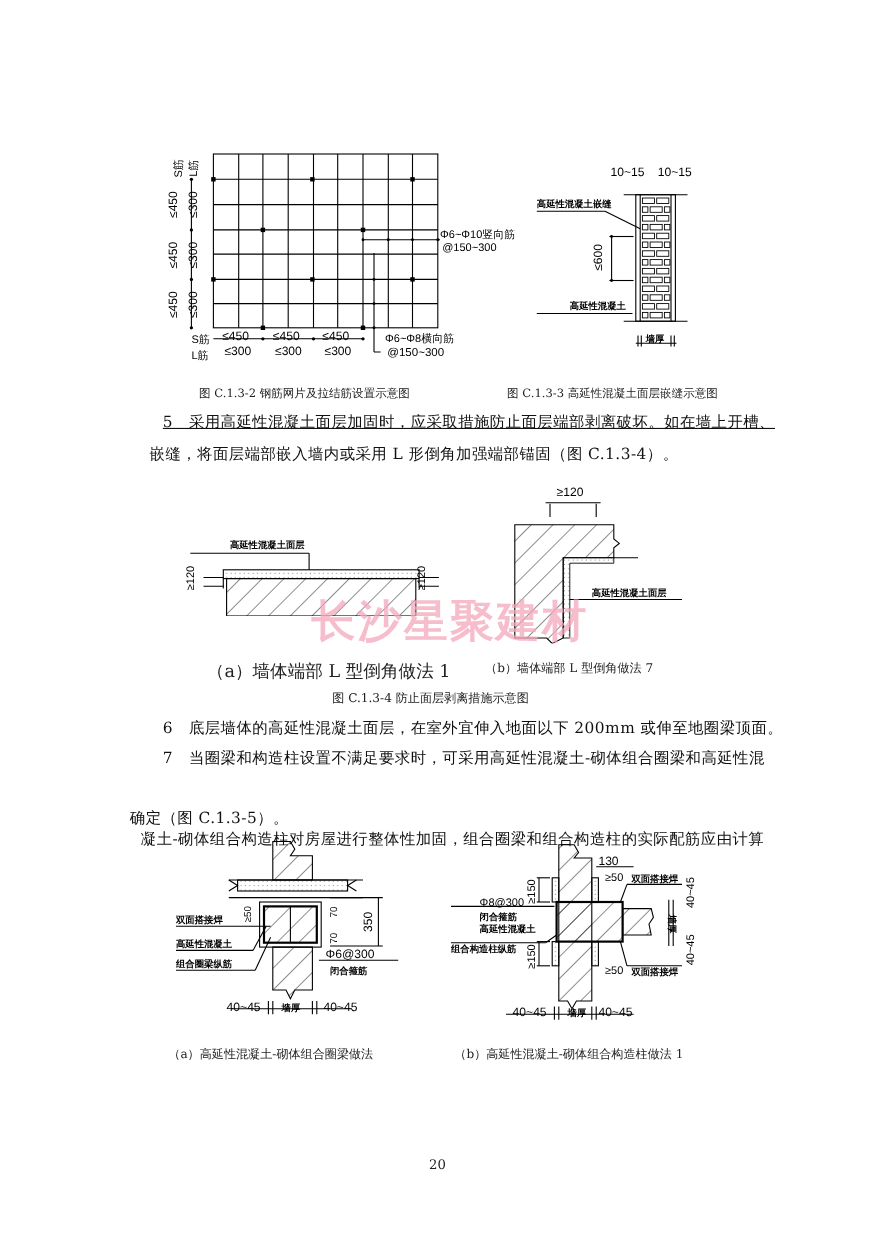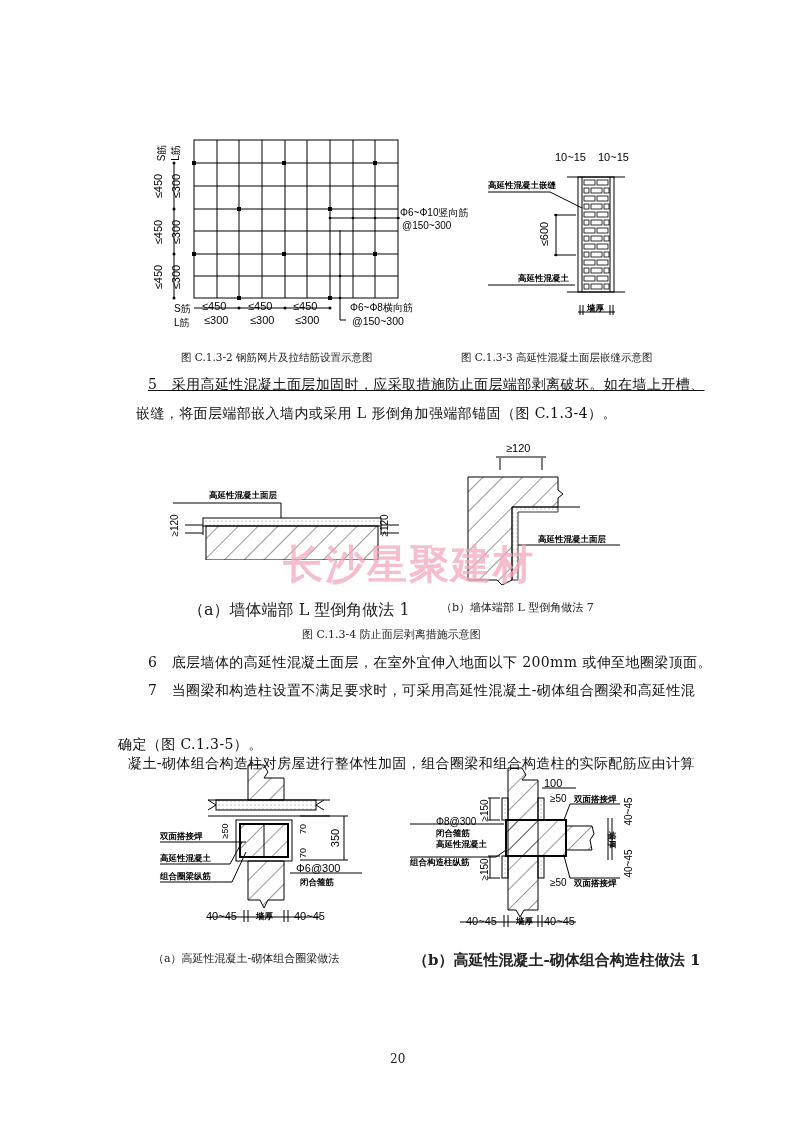--- a/index.html
+++ b/index.html
@@ -291,35 +291,35 @@
     <line x1="170" y1="118" x2="220" y2="118" stroke="#000"></line>
       <line x1="170" y1="118" x2="164" y2="96" stroke="#000"></line>
     <line x1="208" y1="58" x2="208" y2="100" stroke="#000"></line>
       <line x1="212" y1="58" x2="212" y2="100" stroke="#000"></line>
     <line x1="60" y1="162" x2="176" y2="162" stroke="#000"></line>
     <line x1="104" y1="155" x2="104" y2="167" stroke="#000"></line>
       <line x1="108" y1="155" x2="108" y2="167" stroke="#000"></line>
     <line x1="138" y1="155" x2="138" y2="167" stroke="#000"></line>
       <line x1="142" y1="155" x2="142" y2="167" stroke="#000"></line>
   </svg>
-  <div class="abs dim" style="left:144px;top:17px;">100</div>
+  <div class="abs dim" style="left:144px;top:17px;">130</div>
   <div class="abs dim" style="left:150px;top:33px;font-size:10px;">≥50</div>
   <div class="abs lbl" style="left:174px;top:34px;">双面搭接焊</div>
   <div class="abs dim" style="left:73px;top:45px;transform:rotate(-90deg);font-size:10px;">≥150</div>
   <div class="abs dim" style="left:36px;top:56px;font-size:10px;text-align:right;">Φ8@300</div>
   <div class="abs lbl" style="left:36px;top:68px;">闭合箍筋</div>
   <div class="abs lbl" style="left:36px;top:79px;">高延性混凝土</div>
   <div class="abs lbl" style="left:10px;top:97px;">组合构造柱纵筋</div>
   <div class="abs dim" style="left:73px;top:104px;transform:rotate(-90deg);font-size:10px;">≥150</div>
   <div class="abs dim" style="left:150px;top:117px;font-size:10px;">≥50</div>
   <div class="abs lbl" style="left:174px;top:118px;">双面搭接焊</div>
   <div class="abs dim" style="left:214px;top:46px;transform:rotate(-90deg);font-size:10px;">40~45</div>
   <div class="abs lbl" style="left:202px;top:74px;transform:rotate(90deg);">墙厚</div>
   <div class="abs dim" style="left:214px;top:98px;transform:rotate(-90deg);font-size:10px;">40~45</div>
   <div class="abs dim" style="left:66px;top:155px;">40~45</div>
   <div class="abs lbl" style="left:116px;top:156px;">墙厚</div>
   <div class="abs dim" style="left:144px;top:155px;">40~45</div>
 </div>
 
 <div class="abs cap" style="left:153px;top:951px;font-size:11px;">（a）高延性混凝土-砌体组合圈梁做法</div>
-<div class="abs cap" style="left:413px;top:951px;font-size:15px;font-weight:bold;">（b）高延性混凝土-砌体组合构造柱做法 1</div>
+<div class="abs cap" style="left:413px;top:951px;font-size:11px;">（b）高延性混凝土-砌体组合构造柱做法 1</div>
 
 <div class="abs pagenum" style="left:390px;top:1052px;">20</div>
 
 </body></html>

